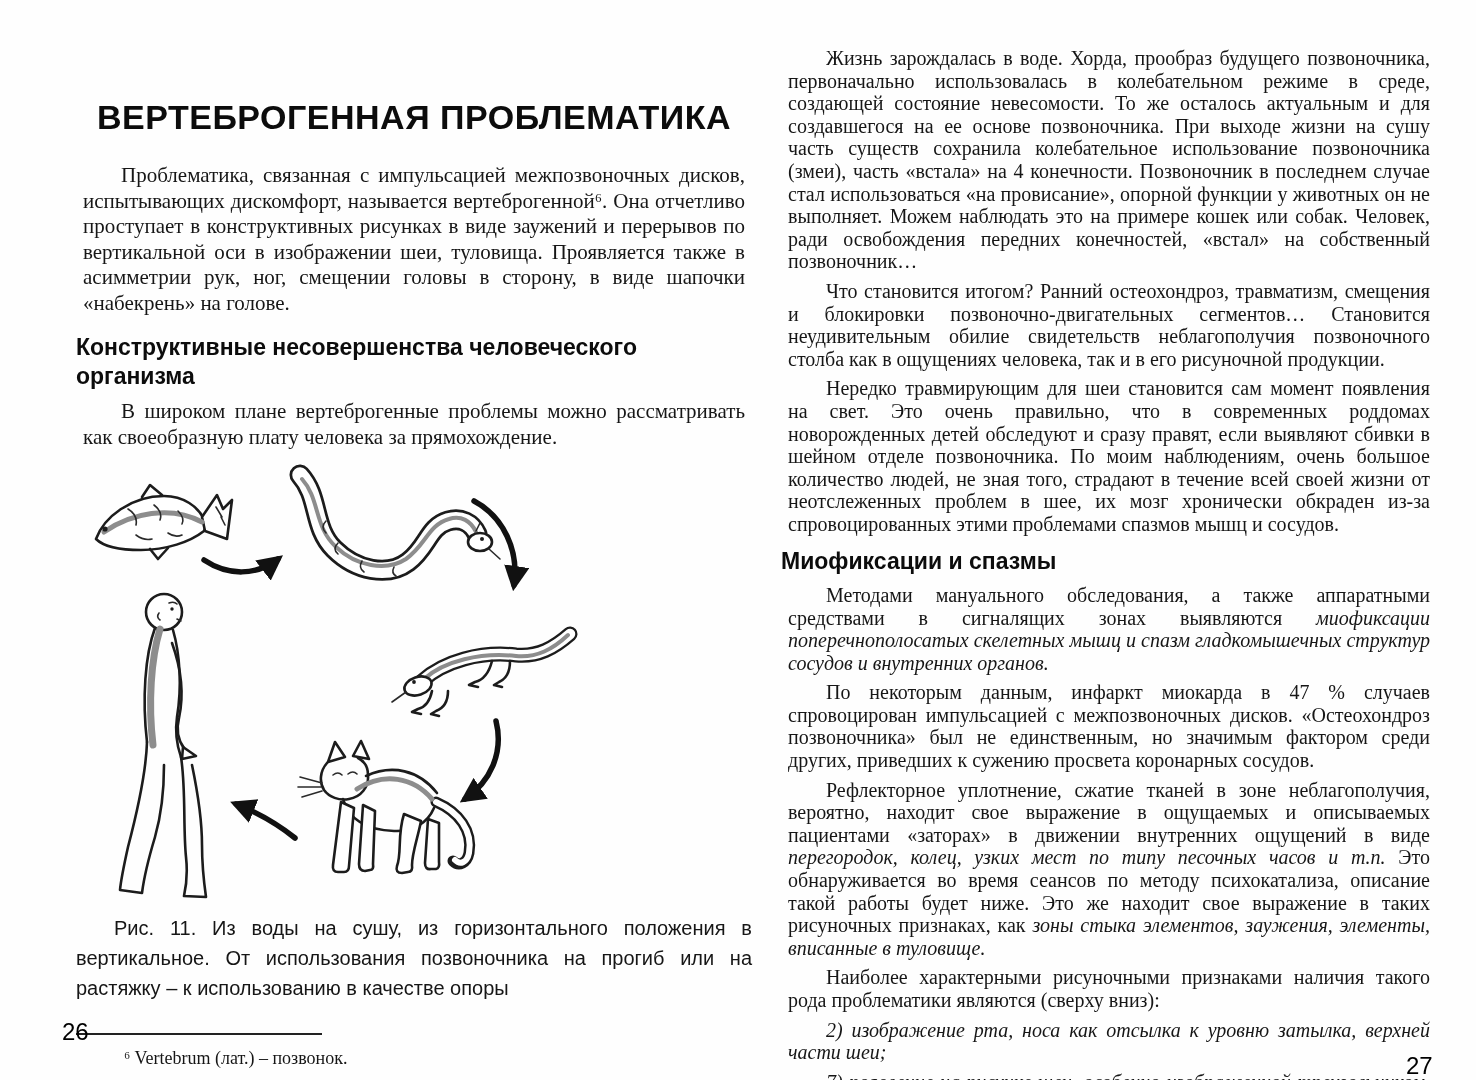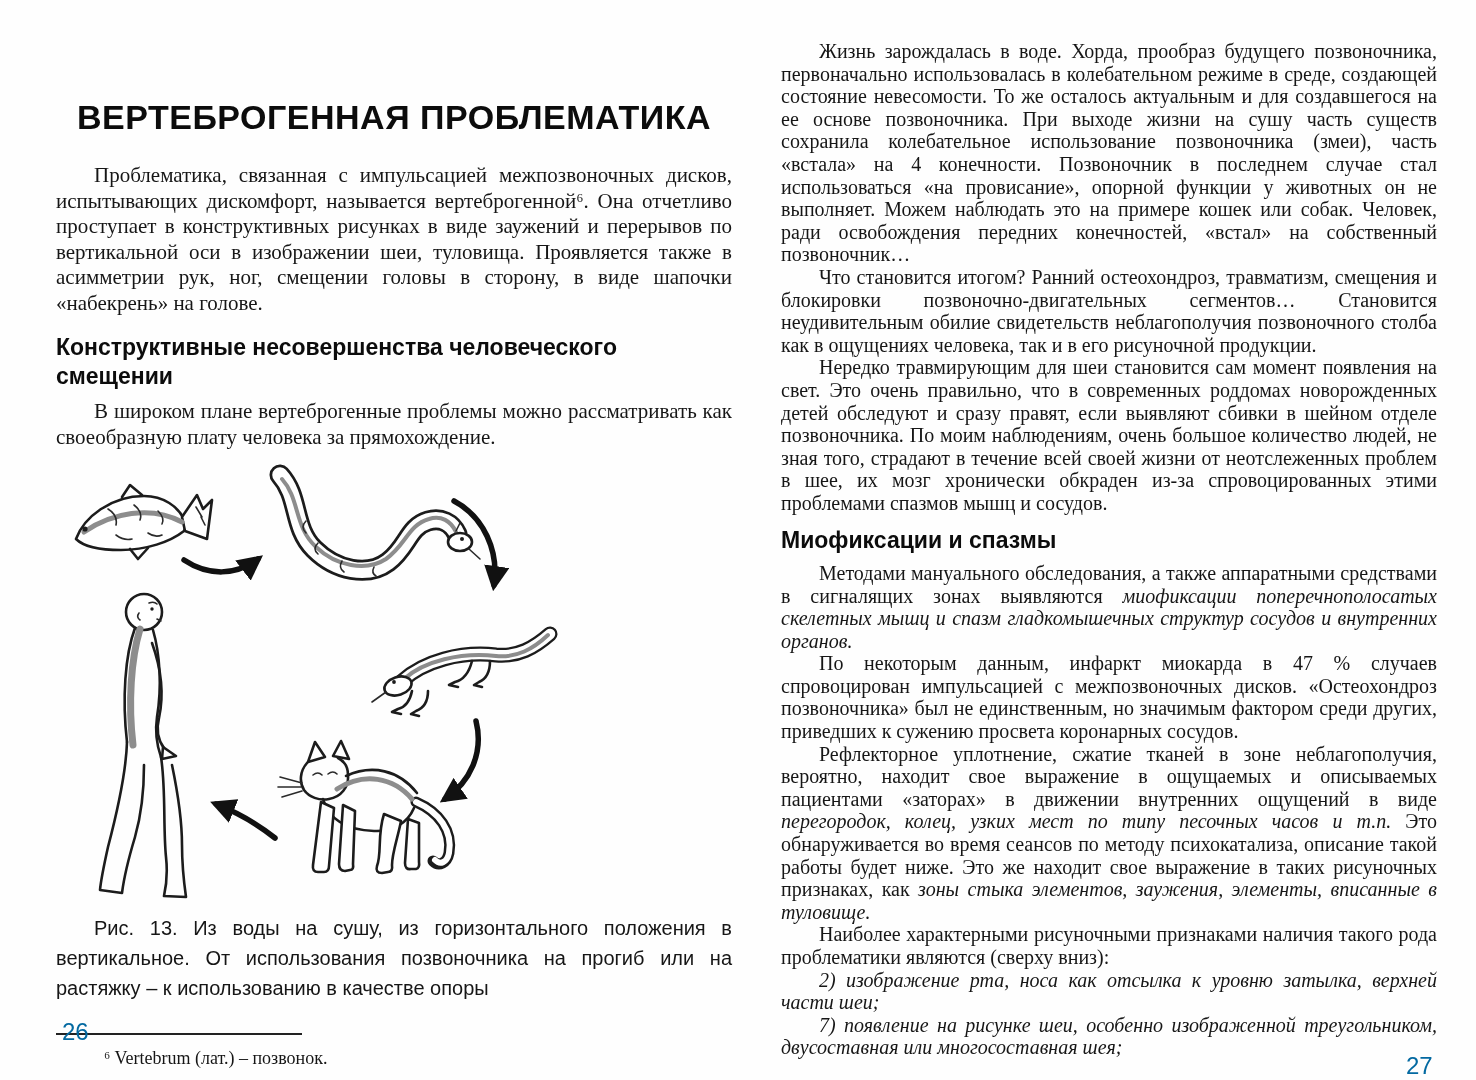--- a/index.html
+++ b/index.html
@@ -5,34 +5,34 @@
   html,body{margin:0;padding:0;}
   body{
     position:relative;
     width:1476px;height:1080px;
     background:#fefefe;
     color:#161616;
     font-family:"Liberation Serif", serif;
     overflow:hidden;
   }
   .page{position:absolute;top:0;}
-  .page-left{left:56px;width:676px;top:92px;}
+  .page-left{left:76px;width:676px;top:92px;}
   .page-right{left:781px;width:656px;top:40px;}
 
   .chapter-title{
     font-family:"Liberation Sans", sans-serif;
     font-weight:bold;
     font-size:34px;
     letter-spacing:.5px;
     text-align:center;
     margin:6px 0 26px 0;
     color:#0c0c0c;
   }
   .body-par{
-    margin:0;
+    margin:7px;
     font-size:21px;
     line-height:25.6px;
     text-align:justify;
     text-indent:38px;
   }
   .page-right .body-par{
     font-size:20px;
     line-height:22.6px;
   }
   .section-heading{
@@ -69,42 +69,42 @@
   .footnote{
     margin:12px;
     font-size:18px;
     line-height:22px;
     text-indent:36px;
   }
   .pagenum{
     position:absolute;
     font-family:"Liberation Sans", sans-serif;
     font-size:24px;
-    color:#0369a1;
+    color:#000000;
   }
   .pagenum-left{left:62px;top:1018px;}
   .pagenum-right{left:1406px;top:1052px;}
 
   svg .outline{fill:none;stroke:#1c1c1c;stroke-width:2.6;stroke-linecap:round;stroke-linejoin:round;}
   svg .outline-fill{fill:#fff;stroke:#1c1c1c;stroke-width:2.6;stroke-linejoin:round;}
   svg .tube-black{fill:none;stroke:#1c1c1c;stroke-linecap:round;}
   svg .tube-white{fill:none;stroke:#fff;stroke-linecap:round;}
   svg .spine{fill:none;stroke:#8d8d8d;stroke-linecap:round;}
   svg .detail{fill:none;stroke:#2a2a2a;stroke-width:1.6;stroke-linecap:round;}
   svg .arrow{fill:none;stroke:#111;stroke-width:5.5;stroke-linecap:round;}
 </style>
 </head>
 <body>
 
 <div class="page page-left">
   <h1 class="chapter-title">ВЕРТЕБРОГЕННАЯ ПРОБЛЕМАТИКА</h1>
 
   <p class="body-par">Проблематика, связанная с импульсацией межпозвоночных дисков, испытывающих дискомфорт, называется вертеброгенной⁶. Она отчетливо проступает в конструктивных рисунках в виде заужений и перерывов по вертикальной оси в изображении шеи, туловища. Проявляется также в асимметрии рук, ног, смещении головы в сторону, в виде шапочки «набекрень» на голове.</p>
 
-  <div class="section-heading">Конструктивные несовершенства человеческого смещении</div>
+  <div class="section-heading">Конструктивные несовершенства человеческого организма</div>
 
   <p class="body-par">В широком плане вертеброгенные проблемы можно рассматривать как своеобразную плату человека за прямохождение.</p>
 
   <div class="figure-box">
     <svg width="676" height="448" viewBox="0 0 676 448">
       <defs>
         <marker id="ah" viewBox="0 0 10 10" refX="7.5" refY="5" markerWidth="4.6" markerHeight="4.6" orient="auto-start-reverse">
           <path d="M0,0 L10,5 L0,10 z" fill="#111"></path>
         </marker>
       </defs>
@@ -190,21 +190,21 @@
         <path class="outline" d="M 97 171 C 104 195, 106 228, 101 258 C 99 272, 100 284, 105 298"></path>
         <path class="outline" d="M 71 283 C 70 315, 62 350, 52 388 C 48 406, 45 420, 44 431 L 66 434 C 68 418, 73 398, 79 378 C 85 357, 88 330, 88 306"></path>
         <path class="outline" d="M 105 298 C 110 330, 107 368, 110 398 C 112 416, 110 428, 108 437 L 130 438 C 128 424, 126 405, 126 386 C 126 360, 121 330, 116 306"></path>
         <path class="outline" d="M 96 184 C 105 209, 108 236, 103 259 C 100 271, 102 281, 108 289"></path>
         <path class="outline-fill" d="M 107 288 l 13 9 l -14 3 Z"></path>
         <path class="spine" stroke-width="7" d="M 84 170 C 75 200, 72 244, 77 286"></path>
       </g>
     </svg>
   </div>
 
-  <p class="caption">Рис. 13. Из воды на сушу, из горизонтального положения в вертикальное. От использования позвоночника на прогиб или на растяжку – к использованию в качестве опоры</p>
+  <p class="caption">Рис. 11. Из воды на сушу, из горизонтального положения в вертикальное. От использования позвоночника на прогиб или на растяжку – к использованию в качестве опоры</p>
 
   <div class="footnote-rule"></div>
   <p class="footnote">⁶ Vertebrum (лат.) – позвонок.</p>
 </div>
 
 <div class="page page-right">
   <div>
       <p class="body-par"><span>Жизнь зарождалась в воде. Хорда, прообраз будущего позвоночника, первоначально использовалась в колебательном режиме в среде, создающей состояние невесомости. То же осталось актуальным и для создавшегося на ее основе позвоночника. При выходе жизни на сушу часть существ сохранила колебательное использование позвоночника (змеи), часть «встала» на 4 конечности. Позвоночник в последнем случае стал использоваться «на провисание», опорной функции у животных он не выполняет. Можем наблюдать это на примере кошек или собак. Человек, ради освобождения передних конечностей, «встал» на собственный позвоночник…</span></p>
       <p class="body-par"><span>Что становится итогом? Ранний остеохондроз, травматизм, смещения и блокировки позвоночно-двигательных сегментов… Становится неудивительным обилие свидетельств неблагополучия позвоночного столба как в ощущениях человека, так и в его рисуночной продукции.</span></p>
       <p class="body-par"><span>Нередко травмирующим для шеи становится сам момент появления на свет. Это очень правильно, что в современных роддомах новорожденных детей обследуют и сразу правят, если выявляют сбивки в шейном отделе позвоночника. По моим наблюдениям, очень большое количество людей, не зная того, страдают в течение всей своей жизни от неотслеженных проблем в шее, их мозг хронически обкраден из-за спровоцированных этими проблемами спазмов мышц и сосудов.</span></p>

